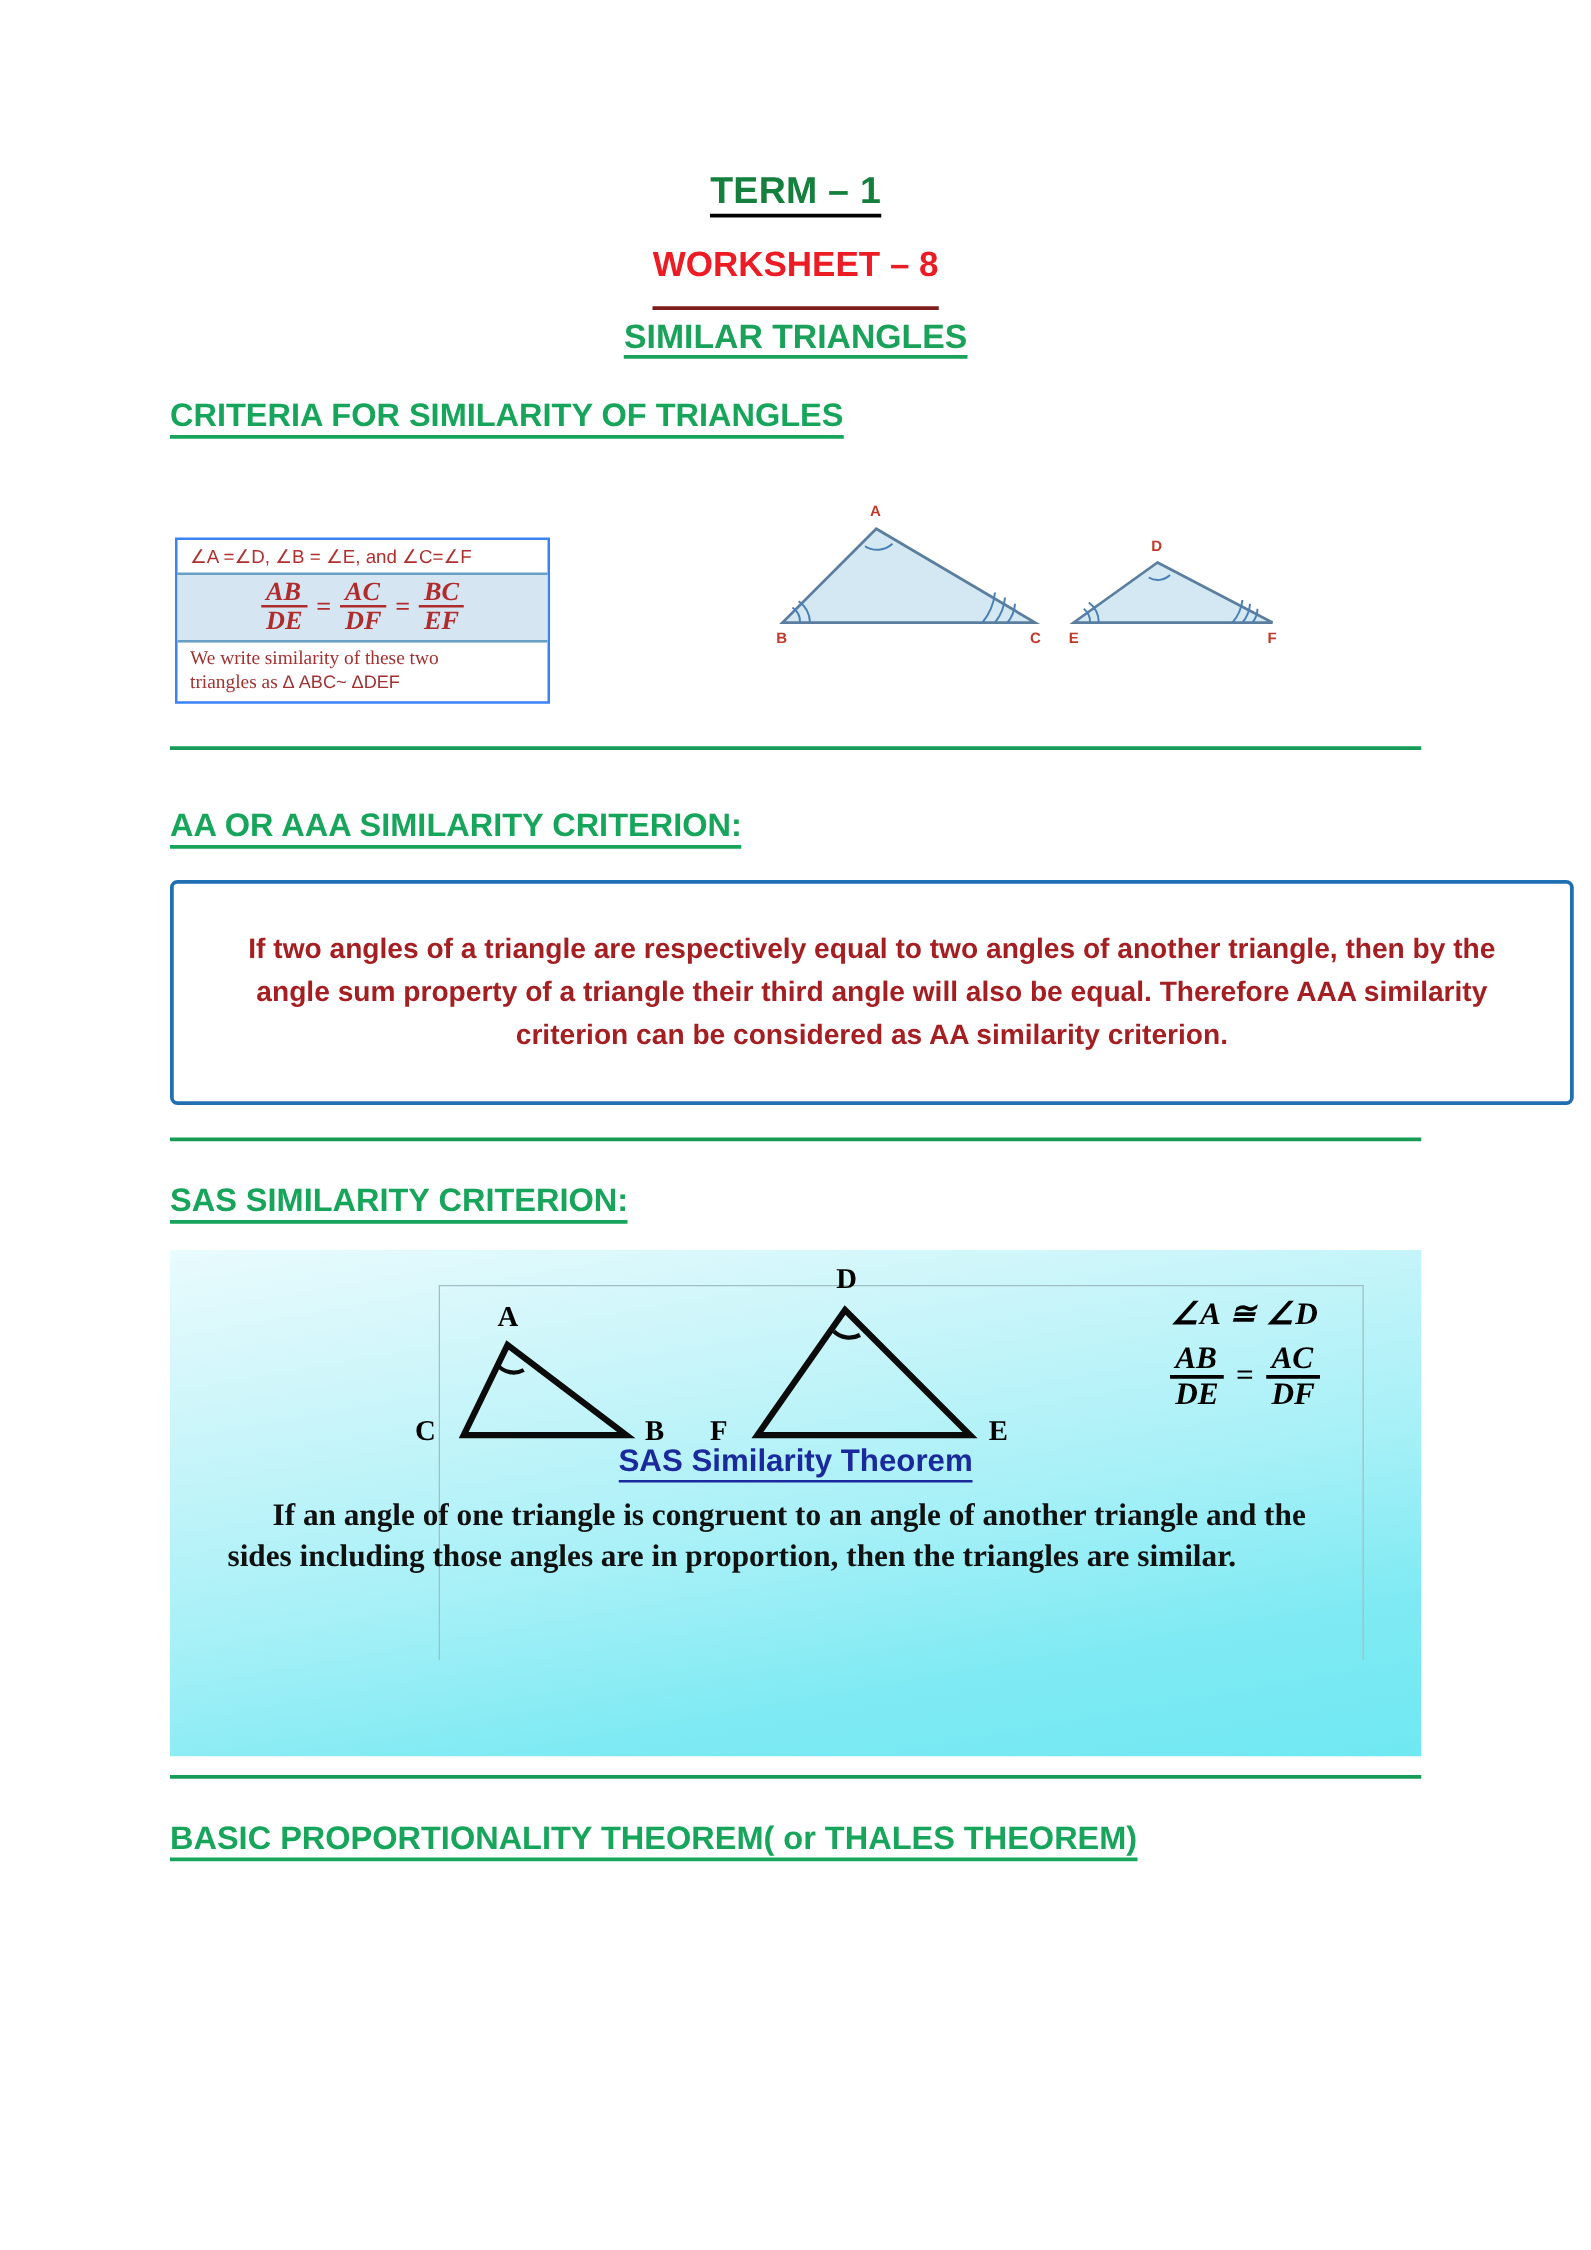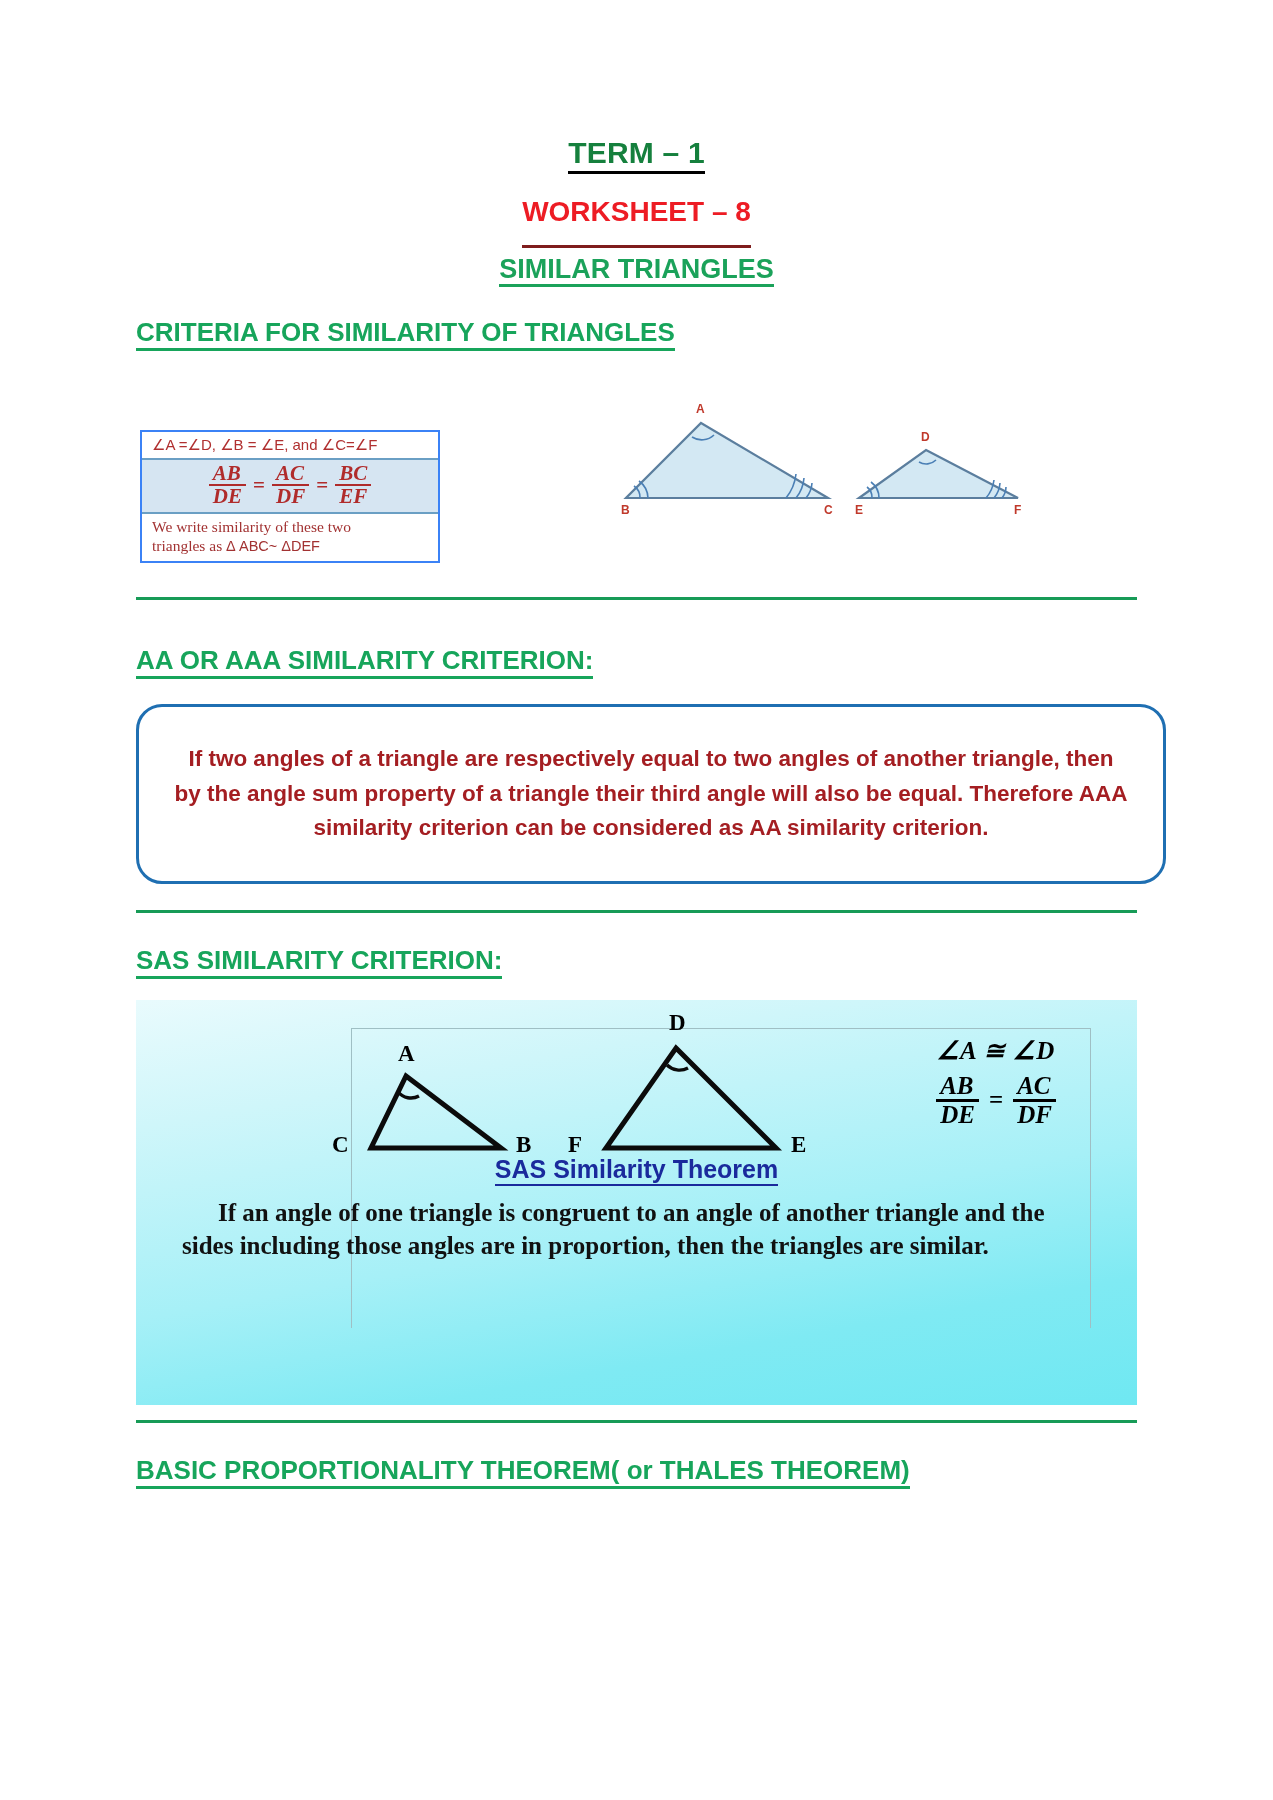--- a/index.html
+++ b/index.html
@@ -163,24 +163,24 @@
     font-weight: bold;
     color: #C0392B;
     font-family: "Liberation Sans", sans-serif;
   }
 
   
   .aa-box {
     position: absolute;
     left: 136px;
     top: 704px;
-    width: 1030px;
+    width: 1123px;
     height: 180px;
     border: 3px solid #1F6FB2;
-    border-radius: 26px;
+    border-radius: 6px;
     box-sizing: border-box;
     background: #ffffff;
     display: flex;
     align-items: center;
     justify-content: center;
   }
   .aa-text {
     text-align: center;
     color: #A41E22;
     font-weight: bold;

